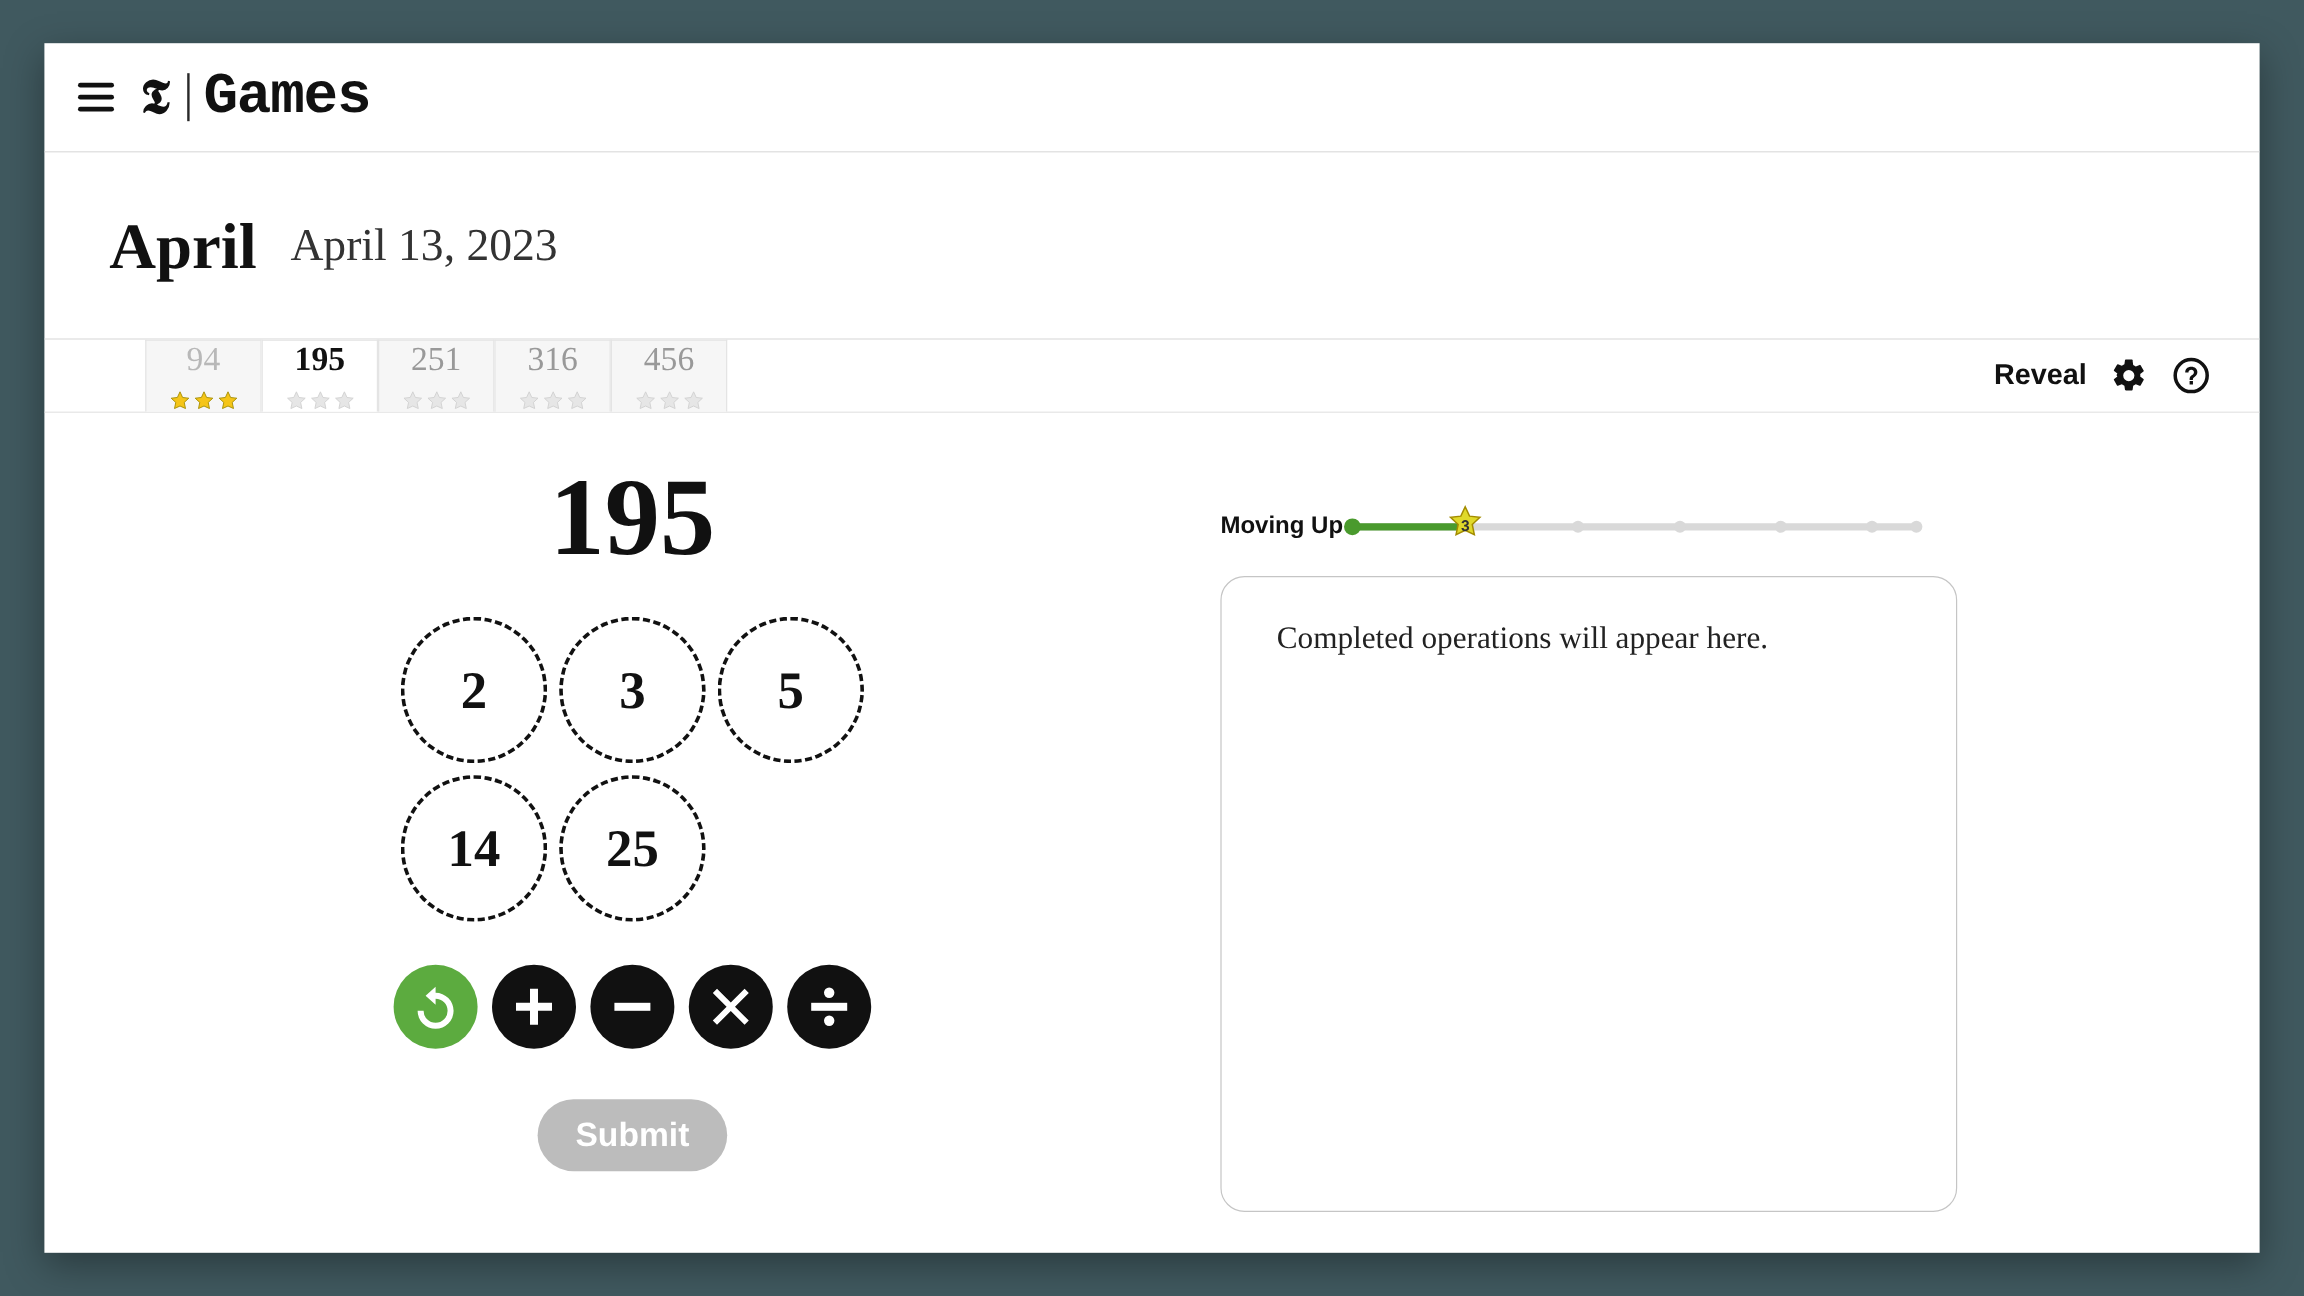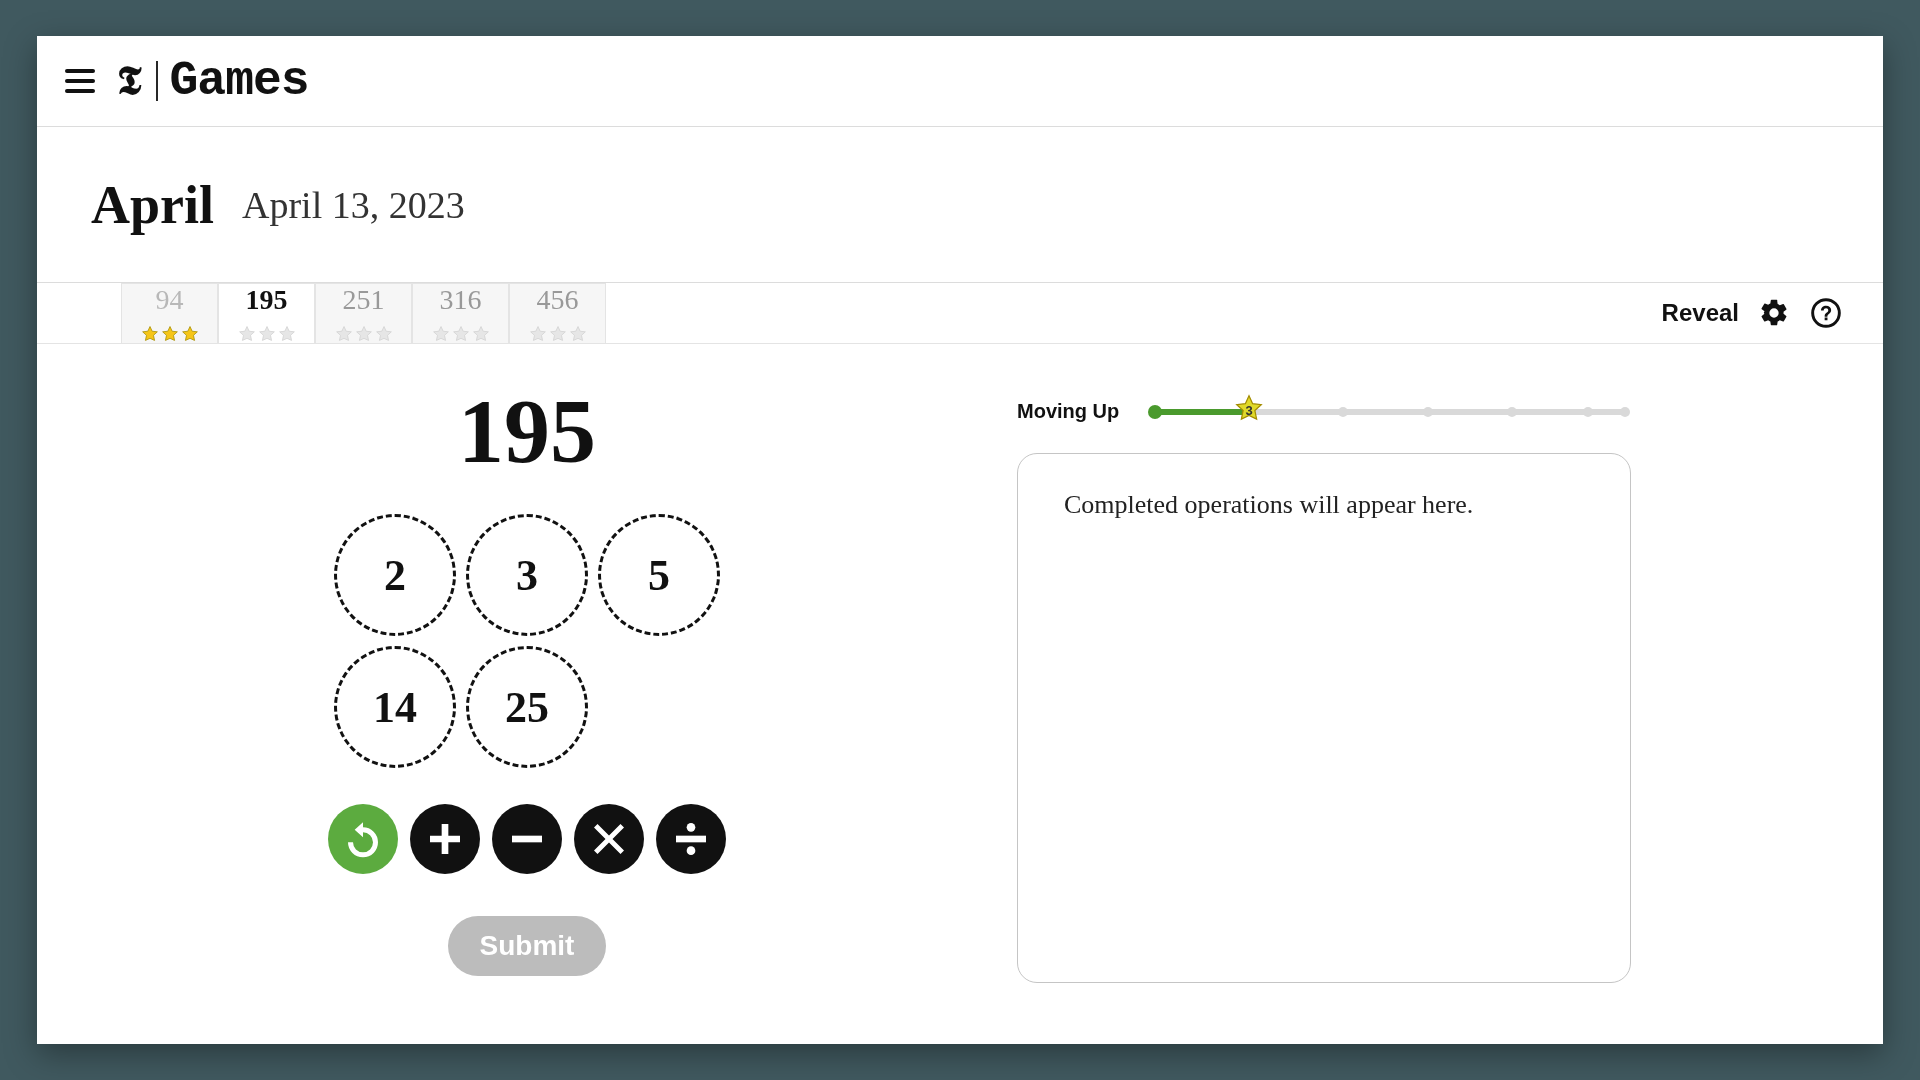--- a/index.html
+++ b/index.html
@@ -123,21 +123,21 @@
     border-radius:34px;
     background:var(--submit-bg);
     color:#fff;
     font-family:"Arial","Helvetica",sans-serif;
     font-weight:700;font-size:28px;
     cursor:default;
   }
 
   
   .rightcol{flex:0 0 640px;display:flex;flex-direction:column;align-items:flex-start;padding-top:30px;}
-  .progress-wrap{display:flex;align-items:center;gap:36px;}
+  .progress-wrap{display:flex;align-items:center;gap:8px;margin-top:27px;}
   .progress-label{font-family:"Arial","Helvetica",sans-serif;font-weight:700;font-size:20px;}
   .progress{position:relative;width:470px;height:6px;background:var(--track);border-radius:3px;}
   .progress .fill{position:absolute;left:0;top:0;height:6px;background:var(--progress);border-radius:3px;}
   .progress .dot{position:absolute;top:50%;transform:translate(-50%,-50%);width:10px;height:10px;border-radius:50%;background:var(--track);}
   .progress .dot.filled{background:var(--progress);width:14px;height:14px;}
   .progress .bigstar{position:absolute;top:50%;transform:translate(-50%,-55%);}
   .bigstar .label{position:absolute;left:50%;top:52%;transform:translate(-50%,-50%);font-family:"Arial",sans-serif;font-weight:700;font-size:13px;color:#333;}
 
   .panel{
     margin-top:30px;

